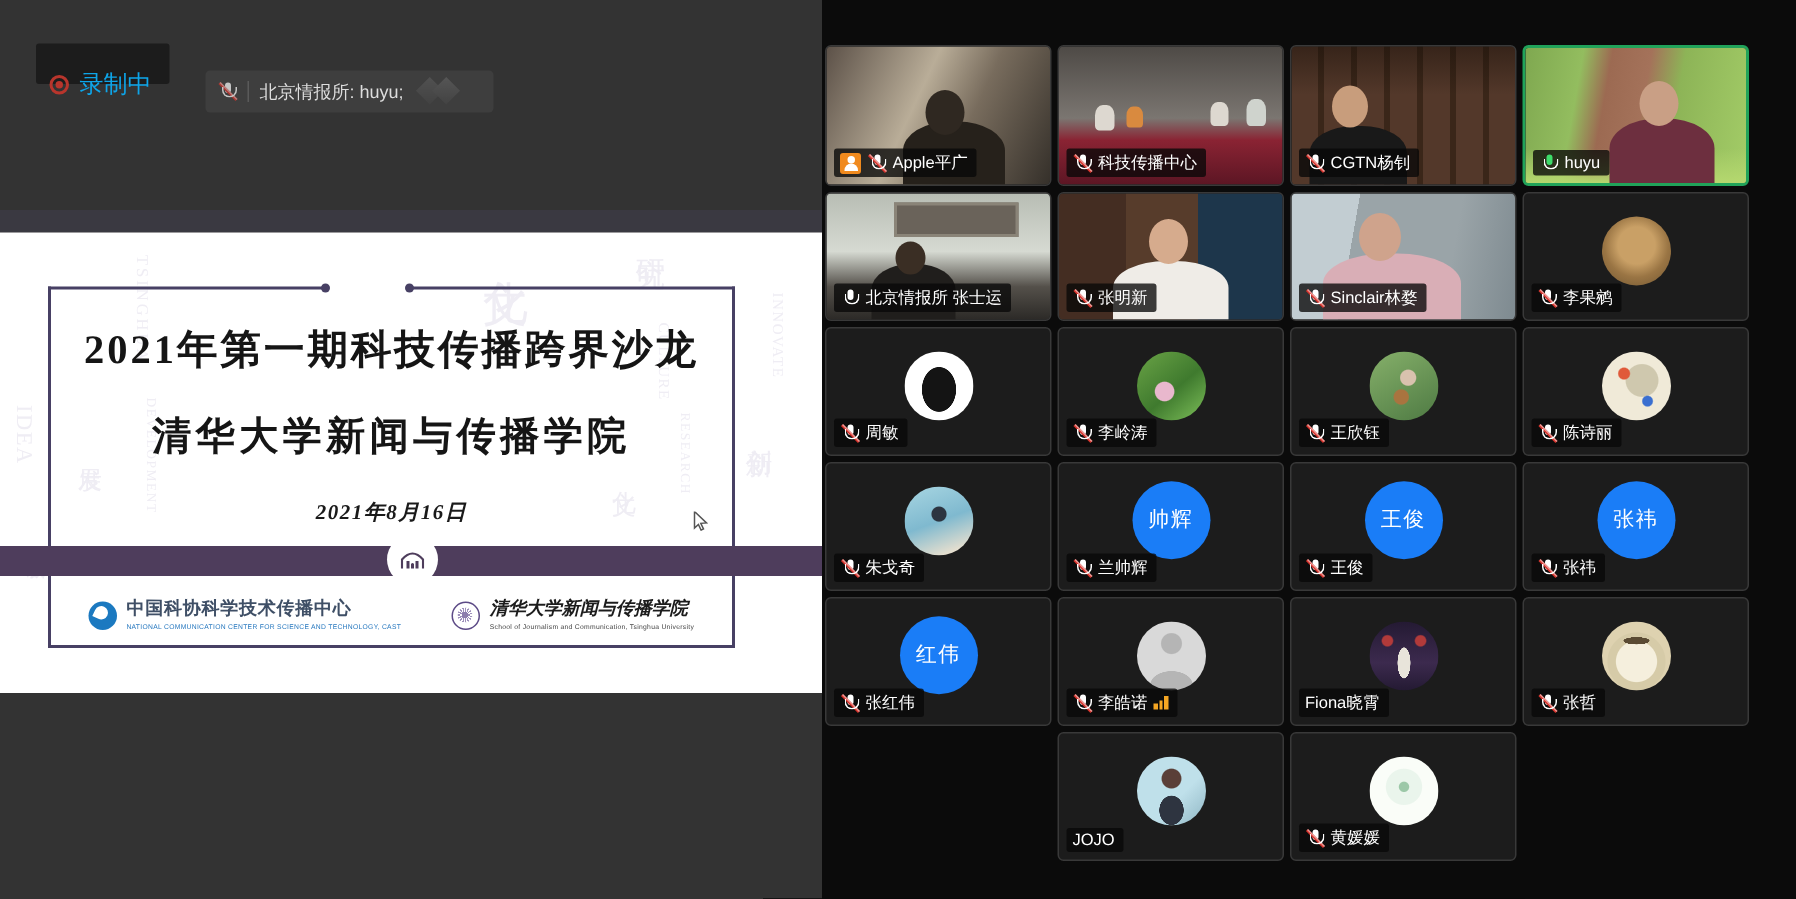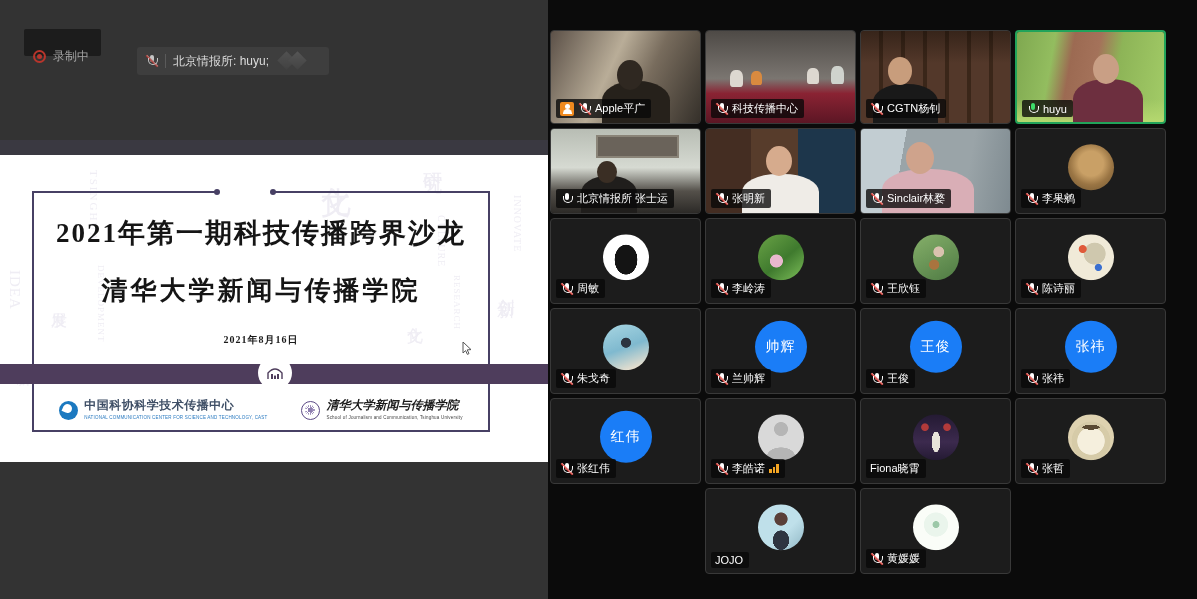--- a/index.html
+++ b/index.html
@@ -8,21 +8,21 @@
   .stage { position:relative; width:1197px; height:599px; }
 
   
   .share-panel { position:absolute; left:0; top:0; width:548px; height:599px; background:#333333; }
 
   .rec-badge { position:absolute; left:24px; top:29px; height:27px; background:#1c1c1c;
     display:flex; align-items:center; gap:7px; padding:0 12px 0 9px; border-radius:2px; }
   .rec-ico { width:13px; height:13px; border:2px solid #b8352c; border-radius:50%; position:relative; }
   .rec-ico::after { content:""; position:absolute; left:2px; top:2px; width:5px; height:5px;
     border-radius:50%; background:#b8352c; }
-  .rec-badge span { color:#a3a3a3; font-size:12px;margin-top:28px; }
+  .rec-badge span { color:#0ea5e9; font-size:16px;margin-top:28px; }
 
   .speak-bar { position:absolute; left:137px; top:47px; width:192px; height:28px; background:#3e3e3e;
     border-radius:3px; display:flex; align-items:center; padding:0 8px; gap:7px; }
   .speak-bar .divider { width:1px; height:14px; background:#5a5a5a; }
   .speak-bar .txt { color:#dddddd; font-size:12px; white-space:nowrap; }
   .wm-logo { margin-left:2px; position:relative; width:34px; height:18px; opacity:.55; }
   .wm-logo i { position:absolute; width:13px; height:13px; background:linear-gradient(135deg,#6a6a6a,#474747);
     transform:rotate(45deg); top:2px; }
   .wm-logo i:first-child { left:2px; opacity:.8; }
   .wm-logo i:last-child { left:13px; }
@@ -54,21 +54,21 @@
   .frame .t1 { position:absolute; left:0; top:0; width:184px; height:2px; background:#474064; }
   .frame .t2 { position:absolute; left:240px; right:0; top:0; height:2px; background:#474064; }
   .frame .d1, .frame .d2 { position:absolute; top:-2px; width:6px; height:6px; border-radius:50%; background:#474064; }
   .frame .d1 { left:182px; } .frame .d2 { left:238px; }
 
   .slide-title { position:absolute; left:32px; top:60px; width:458px; text-align:center; z-index:3;
     font-family:"Liberation Serif", serif; font-weight:bold; color:#151515; }
   .slide-title .t-line1 { font-size:27px; letter-spacing:2px; }
   .slide-title .t-line2 { font-size:26px; letter-spacing:3px; margin-top:22px; }
   .slide-date { position:absolute; left:32px; top:178px; width:458px; text-align:center; z-index:3;
-    font-family:"Liberation Serif", serif; font-weight:bold; font-size:10px; color:#1a1a1a; letter-spacing:1px; }
+    font-family:"Liberation Serif", serif; font-weight:bold; font-size:14px; color:#1a1a1a; letter-spacing:1px;font-style:italic; }
 
   .band { position:absolute; left:0; top:209px; width:548px; height:20px; background:#4e3d5c; z-index:4; }
   .band-emblem { position:absolute; left:258px; top:-8px; width:34px; height:34px; background:#ffffff;
     border-radius:50%; display:flex; align-items:center; justify-content:center; }
 
   .logos { position:absolute; left:32px; top:242px; width:458px; display:flex; justify-content:center;
     gap:34px; z-index:3; align-items:center; }
   .logo { display:flex; align-items:flex-end; gap:6px; }
   .logo .ic1 { width:19px; height:19px; border-radius:50%; background:#1b79c0; position:relative; overflow:hidden; }
   .logo .ic1::after { content:""; position:absolute; left:4px; top:3px; width:9px; height:9px;

